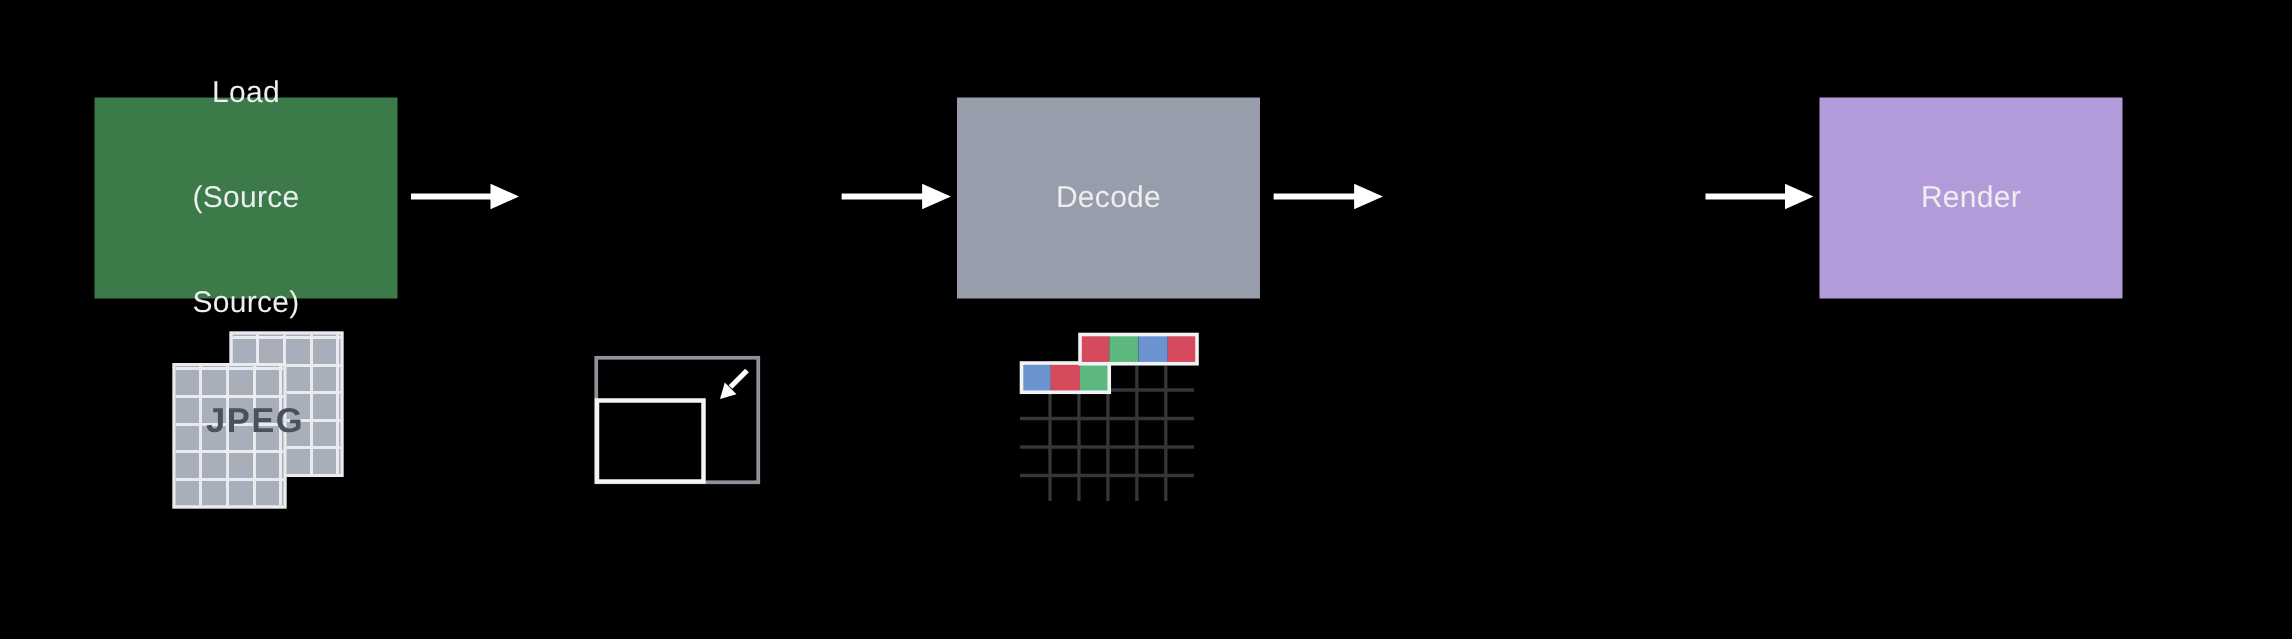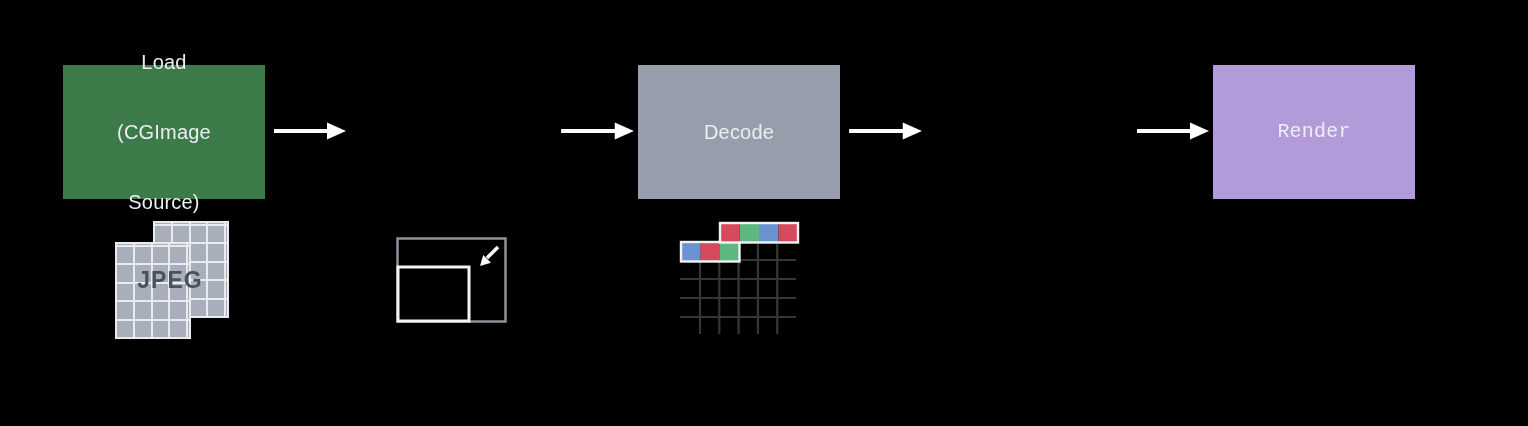--- a/index.html
+++ b/index.html
@@ -36,27 +36,27 @@
   .thumb-icon{position:absolute;left:396px;top:237px;width:112px;height:88px;}
   .decode-icon{position:absolute;left:663px;top:221px;width:140px;height:115px;}
 </style>
 </head>
 <body>
 
 <div class="stage">
 
   <div class="pipe-box box-1" style="background: rgb(61, 122, 73); color: rgb(236, 238, 240); gap: 44px;">
     <div>Load</div>
-    <div>(CGImage</div>
+    <div>(Source</div>
     <div>Source)</div>
   </div>
   <div class="pipe-box box-3" style="background: rgb(151, 157, 170); color: rgb(236, 238, 240);">
     <div>Decode</div>
   </div>
-  <div class="pipe-box box-5" style="background: rgb(178, 155, 216); color: rgb(236, 238, 240); font-family: Liberation Mono, monospace;">
+  <div class="pipe-box box-5" style="background: rgb(178, 155, 216); color: rgb(236, 238, 240);">
     <div>Render</div>
   </div>
 
   <svg class="flow-arrow arr-1" viewBox="0 0 85 24" preserveAspectRatio="none">
     <g stroke-width="4" stroke="#ffffff">
         <line x1="9" y1="12" x2="63" y2="12"></line>
       </g>
     <polygon points="62,3.5 81,12 62,20.5" stroke="none" fill="#ffffff"></polygon>
   </svg>
   <svg class="flow-arrow arr-2" viewBox="0 0 85 24" preserveAspectRatio="none">

